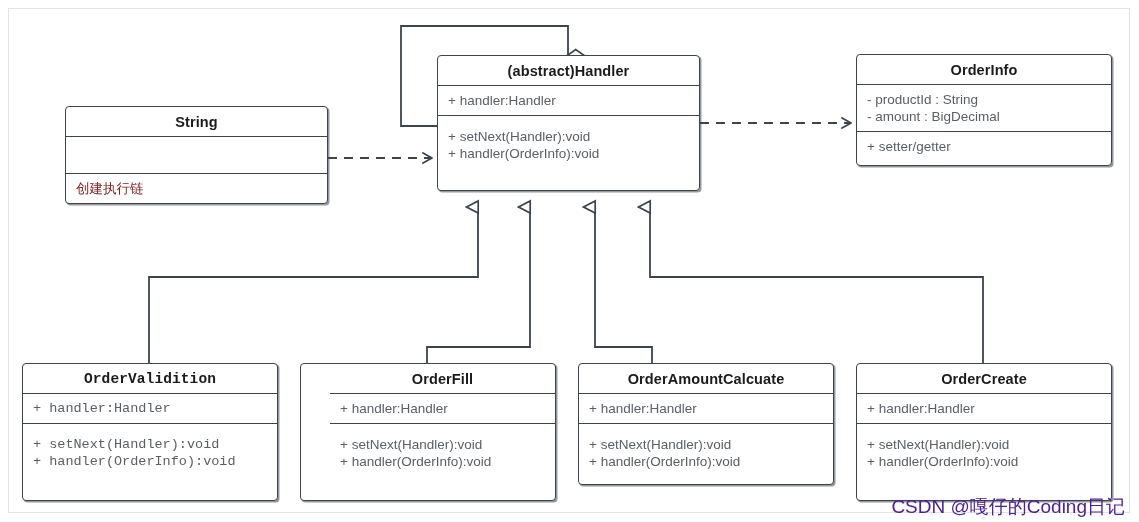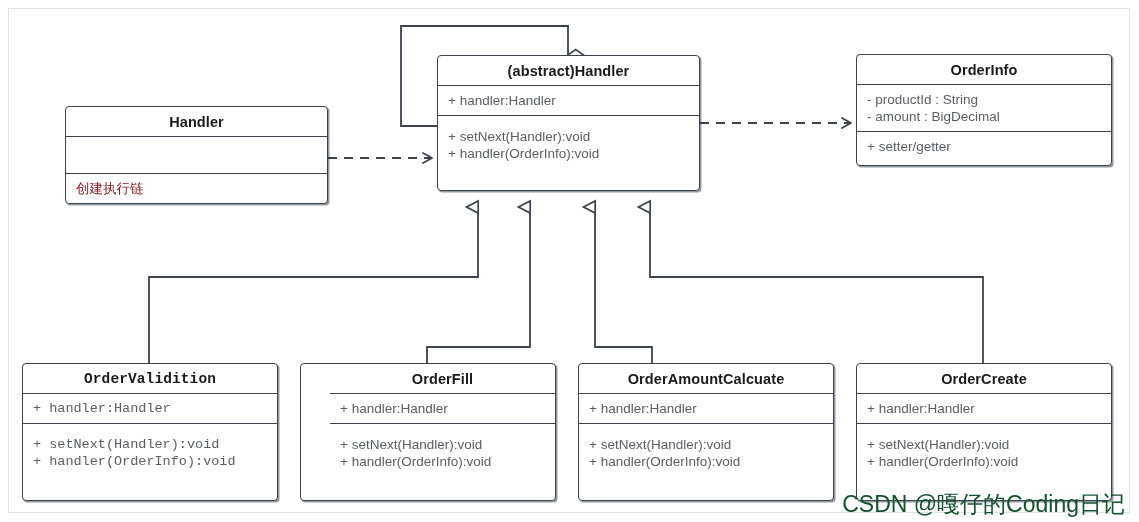--- a/index.html
+++ b/index.html
@@ -70,22 +70,22 @@
     color: #7f1d1d;
   }
   .empty-compartment {
     height: 36px;
   }
   
   #watermark {
     position: absolute;
     right: 14px;
     bottom: 2px;
-    font-size: 23px;
-    color: #14532d;
+    font-size: 19px;
+    color: #4c1d95;
     white-space: nowrap;
     z-index: 9;
     font-family: "Liberation Sans", sans-serif;
   }
 </style>
 </head>
 <body>
 
 <div id="canvas">
 
@@ -127,21 +127,21 @@
     <g>
       <path d="M 652 364 L 652 347 L 595 347 L 595 207" fill="none" stroke="#3c4450" stroke-width="1.8" stroke-linejoin="miter" marker-end="url(#hollowTriangle)"></path>
     </g>
 
     <g>
       <path d="M 983 364 L 983 277 L 650 277 L 650 207" fill="none" stroke="#3c4450" stroke-width="1.8" stroke-linejoin="miter" marker-end="url(#hollowTriangle)"></path>
     </g>
   </svg>
 
   <div class="uml-class" style="left:65px; top:106px; width:263px; height:98px;">
-    <div class="uml-title">Handler</div>
+    <div class="uml-title">String</div>
     <div class="uml-sep"></div>
     <div class="uml-compartment empty-compartment"></div>
     <div class="uml-sep"></div>
     <div class="uml-compartment">
       <div class="uml-row cn">创建执行链</div>
     </div>
   </div>
 
   <div class="uml-class" style="left:437px; top:55px; width:263px; height:136px;">
     <div class="uml-title">(abstract)Handler</div>
@@ -188,21 +188,21 @@
     <div class="uml-compartment">
       <div class="uml-row">+ handler:Handler</div>
     </div>
     <div class="uml-sep"></div>
     <div class="uml-compartment" style="padding-top:12px;">
       <div class="uml-row">+ setNext(Handler):void</div>
       <div class="uml-row">+ handler(OrderInfo):void</div>
     </div>
   </div>
 
-  <div class="uml-class" style="left:578px; top:363px; width:256px; height:138px;">
+  <div class="uml-class" style="left:578px; top:363px; width:256px; height:122px;">
     <div class="uml-title">OrderAmountCalcuate</div>
     <div class="uml-sep"></div>
     <div class="uml-compartment">
       <div class="uml-row">+ handler:Handler</div>
     </div>
     <div class="uml-sep"></div>
     <div class="uml-compartment" style="padding-top:12px;">
       <div class="uml-row">+ setNext(Handler):void</div>
       <div class="uml-row">+ handler(OrderInfo):void</div>
     </div>

